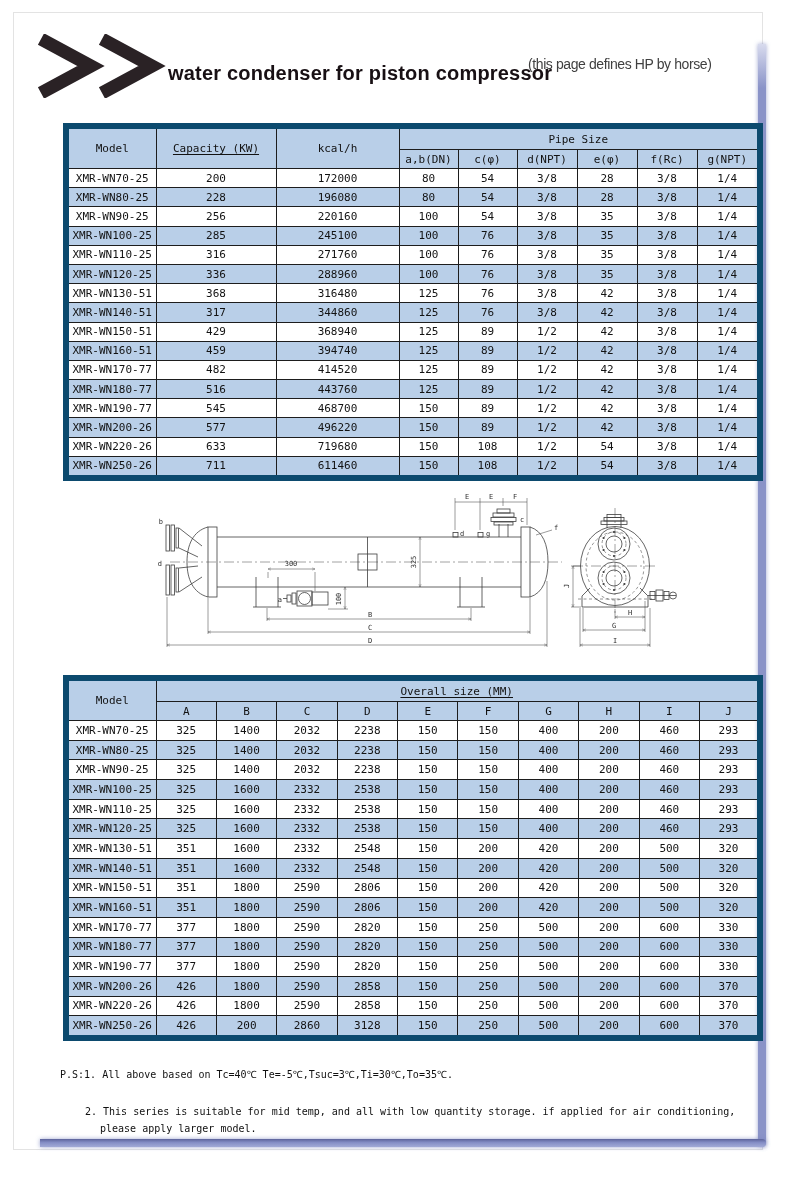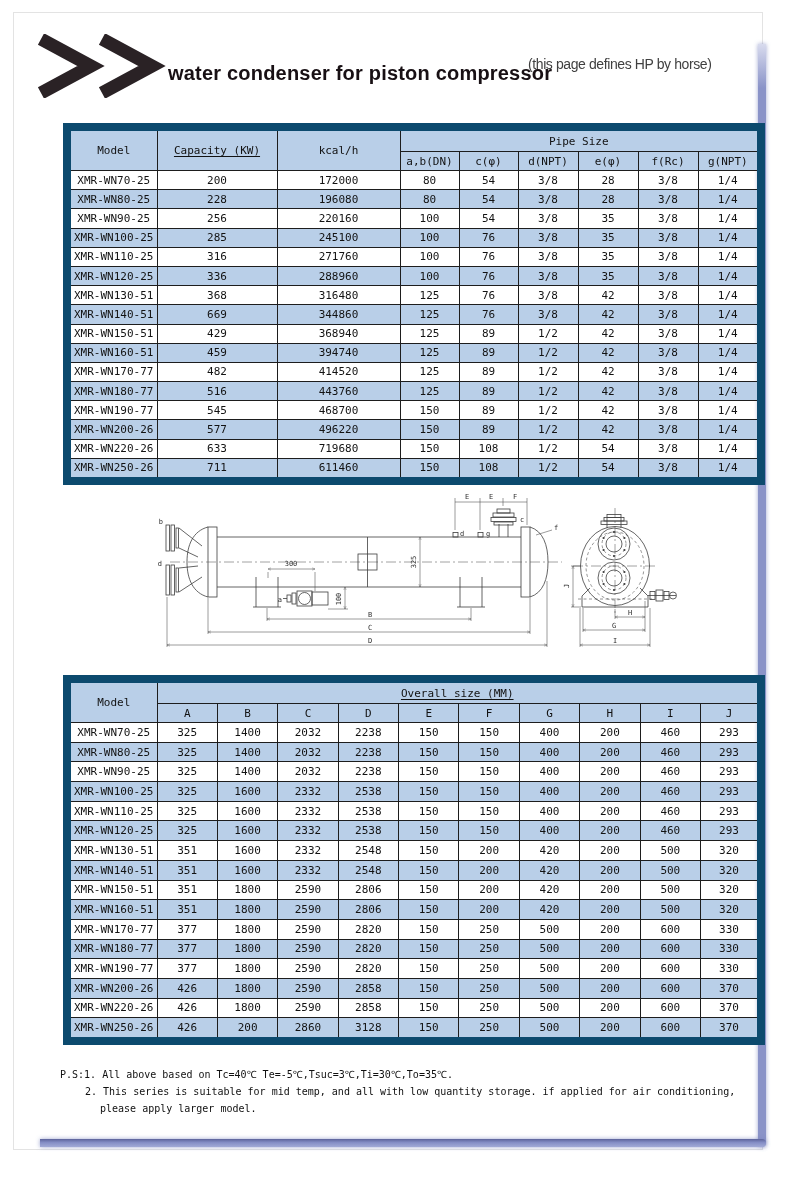--- a/index.html
+++ b/index.html
@@ -31,21 +31,21 @@
     position:absolute;left:152px;top:46px;margin:16px;
     font:bold 20px "Liberation Sans", sans-serif;color:#181014;letter-spacing:.2px;
   }
   .page-subtitle{
     position:absolute;left:528px;top:56px;
     font:14px "Liberation Sans", sans-serif;color:#404040;letter-spacing:-.4px;
   }
   table.t{
     position:absolute;border-collapse:collapse;table-layout:fixed;width:694px;
     font:11px "DejaVu Sans Mono", monospace;color:#121212;
-    border:8px solid #0c4a6e;
+    border:6px solid #0c4a6e;
   }
   table.t th,table.t td{
     border:1px solid var(--tbl-border);text-align:center;vertical-align:middle;
     padding:0;font-weight:normal;overflow:hidden;white-space:nowrap;
   }
   table.t thead th{background:var(--row-blue);}
   table.t tbody tr:nth-child(even){background:var(--row-blue);}
   .t1{left:63px;top:123px;}
   .t1 thead tr:first-child th{height:20px;}
   .t1 thead tr:last-child th{height:18px;}
@@ -58,21 +58,21 @@
   .drawing{position:absolute;left:50px;top:478px;}
   .dw line,.dw path,.dw rect,.dw circle,.dw ellipse{stroke:#3d3d3d;stroke-width:.8;fill:none;}
   .dw .dim{stroke:#4a4a4a;stroke-width:.55;}
   .dw .cl{stroke:#555;stroke-width:.55;stroke-dasharray:10 3 2 3;}
   .dw .dash{stroke-width:.55;stroke-dasharray:3 2.5;}
   .dw .dot{fill:#3d3d3d;stroke:none;}
   .dw text{font:7px "DejaVu Sans Mono", monospace;fill:#2e2e2e;stroke:none;}
   .notes{position:absolute;left:60px;top:1066px;width:680px;
     font:10px "DejaVu Sans Mono", monospace;color:#101010;line-height:17px;}
   .ind0{padding-left:0;}
-  .ind1{padding-left:25px;}
+  .ind1{padding-left:25px;margin-top:20px;}
   .ind2{padding-left:40px;}
 </style>
 </head>
 <body>
 
 <div class="page-frame"></div>
 <div class="accent-bar-right"></div>
 <div class="accent-bar-bottom"></div>
 
 <svg class="chevrons" width="136" height="64" viewBox="0 0 136 64">
@@ -183,21 +183,21 @@
         <td>316480</td>
         <td>125</td>
         <td>76</td>
         <td>3/8</td>
         <td>42</td>
         <td>3/8</td>
         <td>1/4</td>
       </tr>
       <tr>
         <td>XMR-WN140-51</td>
-        <td>669</td>
+        <td>317</td>
         <td>344860</td>
         <td>125</td>
         <td>76</td>
         <td>3/8</td>
         <td>42</td>
         <td>3/8</td>
         <td>1/4</td>
       </tr>
       <tr>
         <td>XMR-WN150-51</td>

